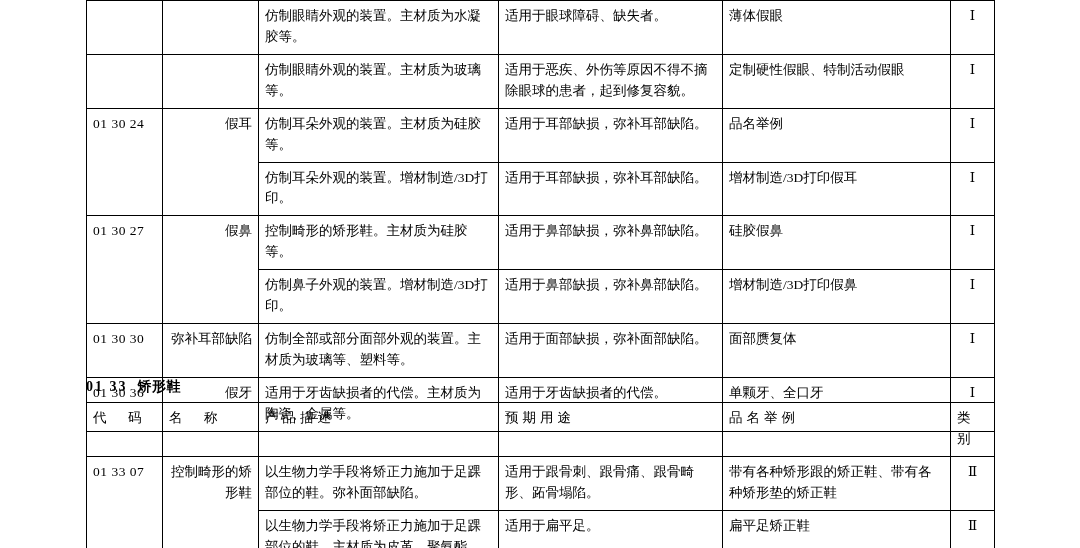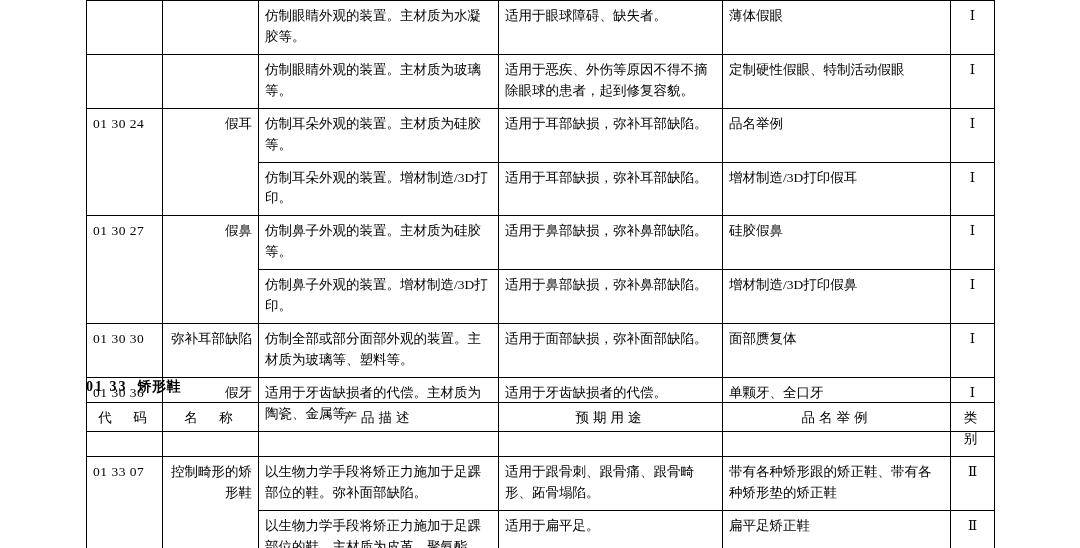--- a/index.html
+++ b/index.html
@@ -67,21 +67,21 @@
   }
 
   
   .table-bottom {
     position: absolute;
     left: 86px;
     top: 402px;
     width: 908px;
   }
   .table-bottom th {
-    text-align: center;
+    text-align: left;
     font-weight: bold;
     letter-spacing: 4px;
     padding: 3px 4px 4px 4px;
     font-size: 13.5px;
   }
   .table-bottom td {
     vertical-align: middle;
   }
   .hdr-code  { width: 76px; }
   .hdr-name  { width: 96px; }
@@ -145,21 +145,21 @@
       </tr>
       <tr>
         <td>仿制耳朵外观的装置。增材制造/3D打印。</td>
         <td>适用于耳部缺损，弥补耳部缺陷。</td>
         <td>增材制造/3D打印假耳</td>
         <td class="class-cell">Ⅰ</td>
       </tr>
       <tr>
         <td class="code-cell" rowspan="2">01 30 27</td>
         <td class="name-cell" rowspan="2">假鼻</td>
-        <td>仿制鼻子外观的装置。主材质为硅胶等。</td>
+        <td>控制畸形的矫形鞋。主材质为硅胶等。</td>
         <td>适用于鼻部缺损，弥补鼻部缺陷。</td>
         <td>硅胶假鼻</td>
         <td class="class-cell">Ⅰ</td>
       </tr>
       <tr>
         <td>仿制鼻子外观的装置。增材制造/3D打印。</td>
         <td>适用于鼻部缺损，弥补鼻部缺陷。</td>
         <td>增材制造/3D打印假鼻</td>
         <td class="class-cell">Ⅰ</td>
       </tr>

